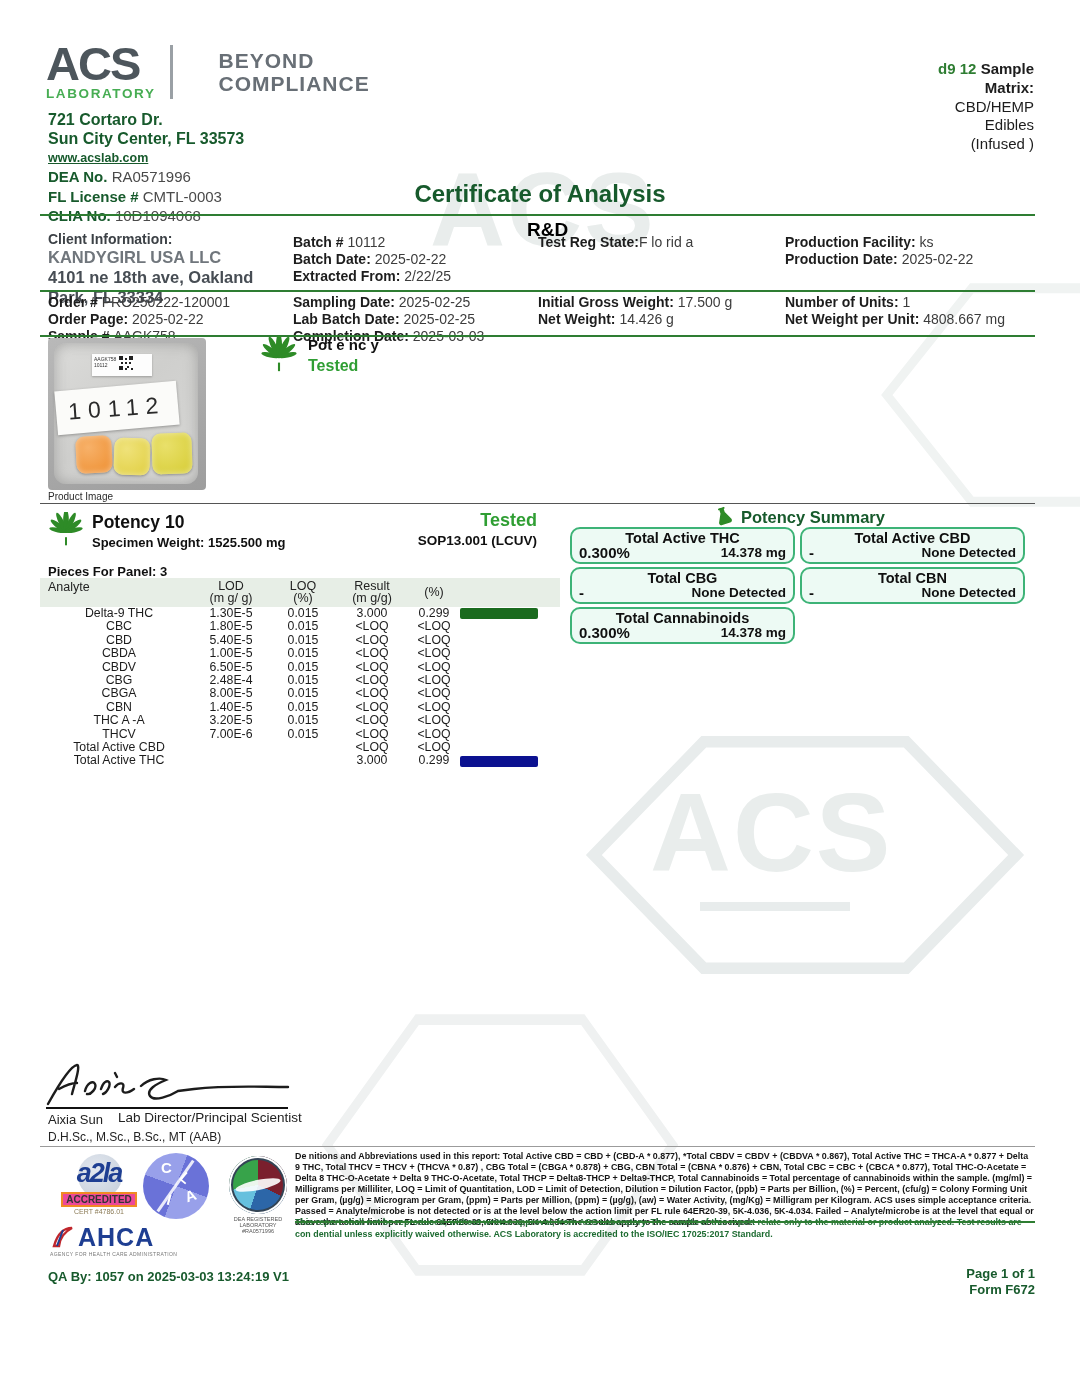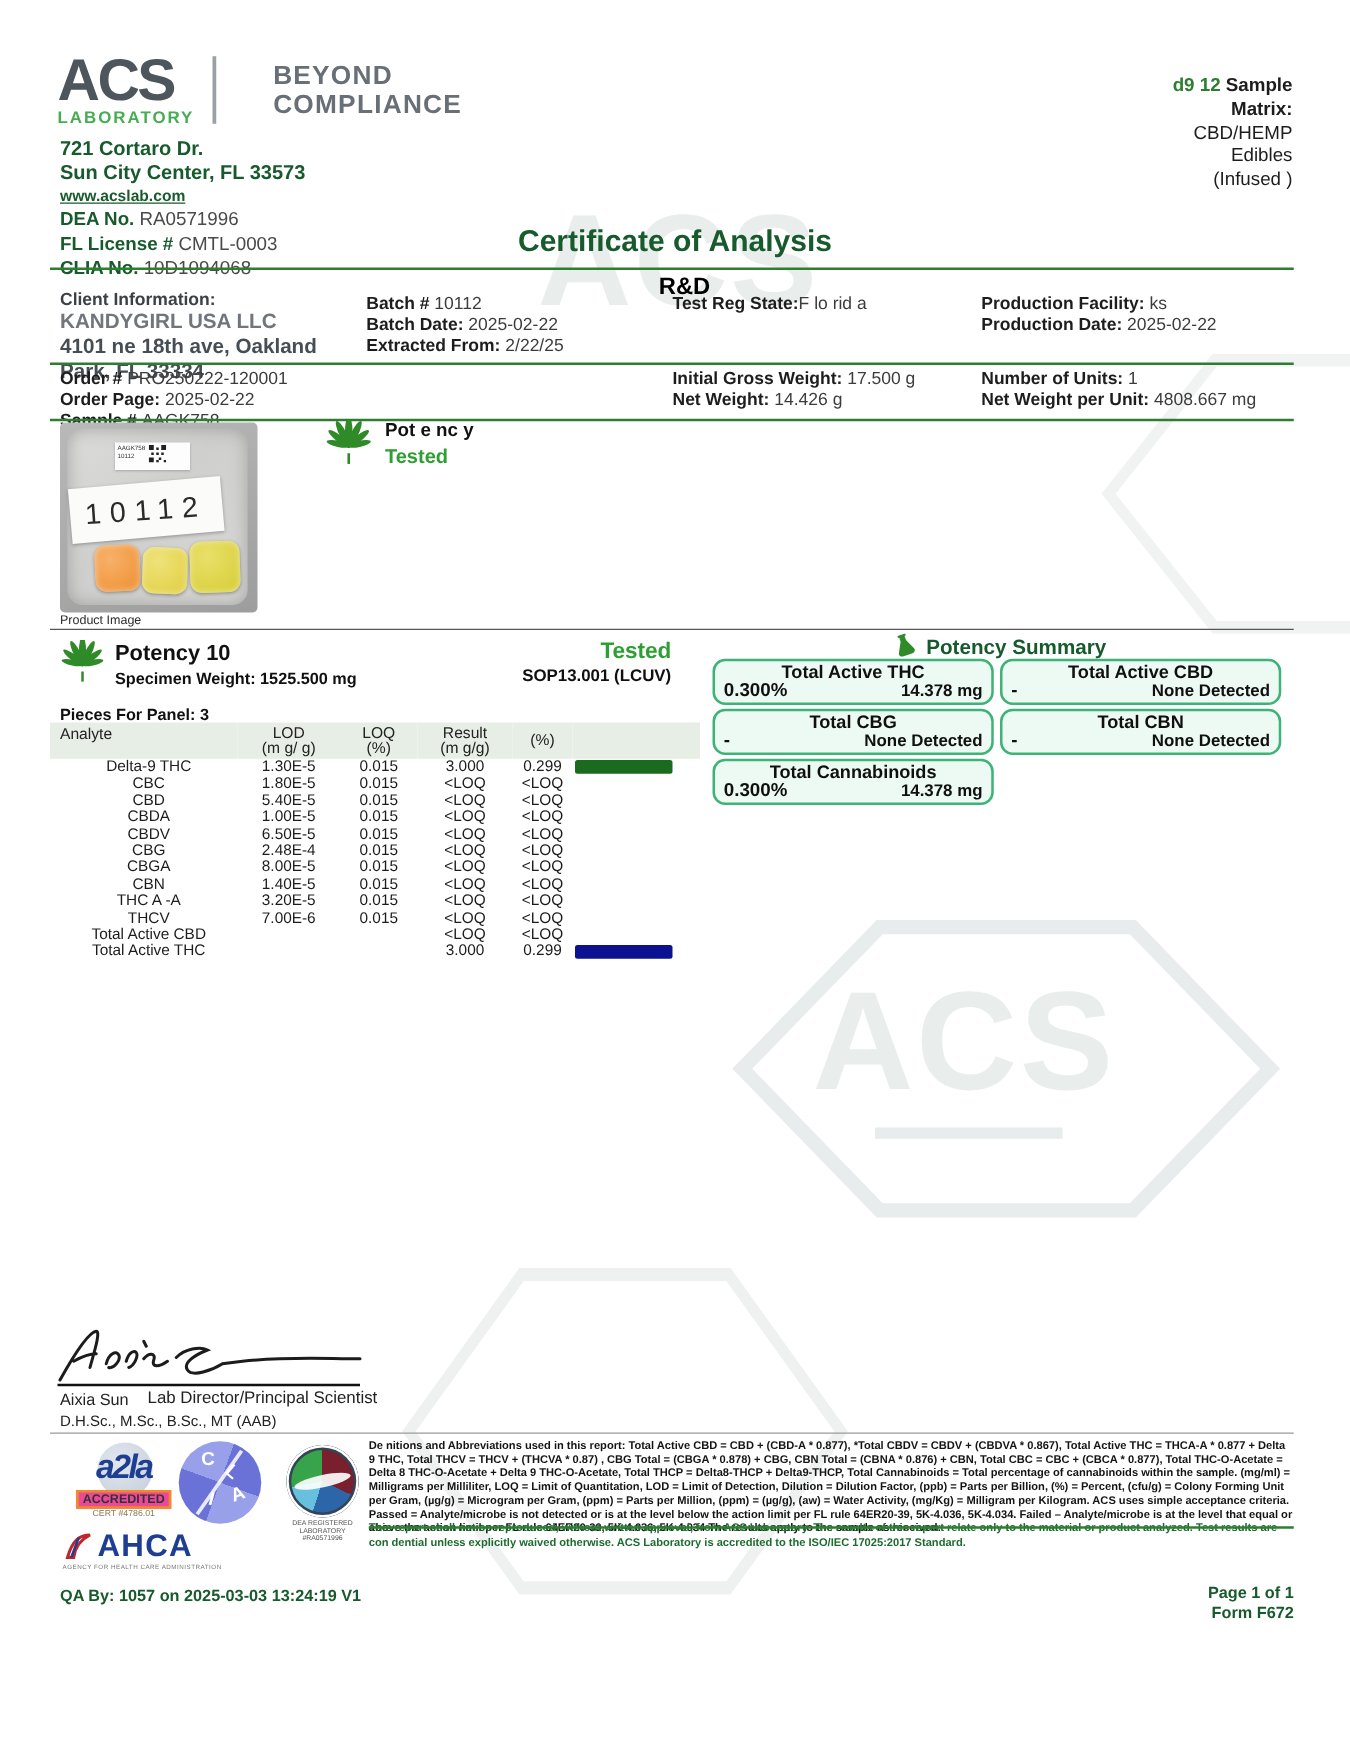--- a/index.html
+++ b/index.html
@@ -196,20 +196,25 @@
       <div class="kv-line"><span class="kv-label">Production Facility: </span><span class="kv-value">ks</span></div>
       <div class="kv-line"><span class="kv-label">Production Date: </span><span class="kv-value">2025-02-22</span></div>
     </div>
 
   <div class="hr-green" style="top:290px;"></div>
 
   <div class="col" style="left:48px; top:294px; width:242px;">
       <div class="kv-line"><span class="kv-label">Order # </span><span class="kv-value">PRO250222-120001</span></div>
       <div class="kv-line"><span class="kv-label">Order Page: </span><span class="kv-value">2025-02-22</span></div>
       <div class="kv-line"><span class="kv-label">Sample # </span><span class="kv-value">AAGK758</span></div>
+    </div>
+  <div class="col" style="left:293px; top:294px; width:240px;">
+      <div class="kv-line"><span class="kv-label">Sampling Date: </span><span class="kv-value">2025-02-25</span></div>
+      <div class="kv-line"><span class="kv-label">Lab Batch Date: </span><span class="kv-value">2025-02-25</span></div>
+      <div class="kv-line"><span class="kv-label">Completion Date: </span><span class="kv-value">2025-03-03</span></div>
     </div>
   <div class="col" style="left:538px; top:294px; width:240px;">
       <div class="kv-line"><span class="kv-label">Initial Gross Weight: </span><span class="kv-value">17.500 g</span></div>
       <div class="kv-line"><span class="kv-label">Net Weight: </span><span class="kv-value">14.426 g</span></div>
     </div>
   <div class="col" style="left:785px; top:294px; width:250px;">
       <div class="kv-line"><span class="kv-label">Number of Units: </span><span class="kv-value">1</span></div>
       <div class="kv-line"><span class="kv-label">Net Weight per Unit: </span><span class="kv-value">4808.667 mg</span></div>
     </div>
 

